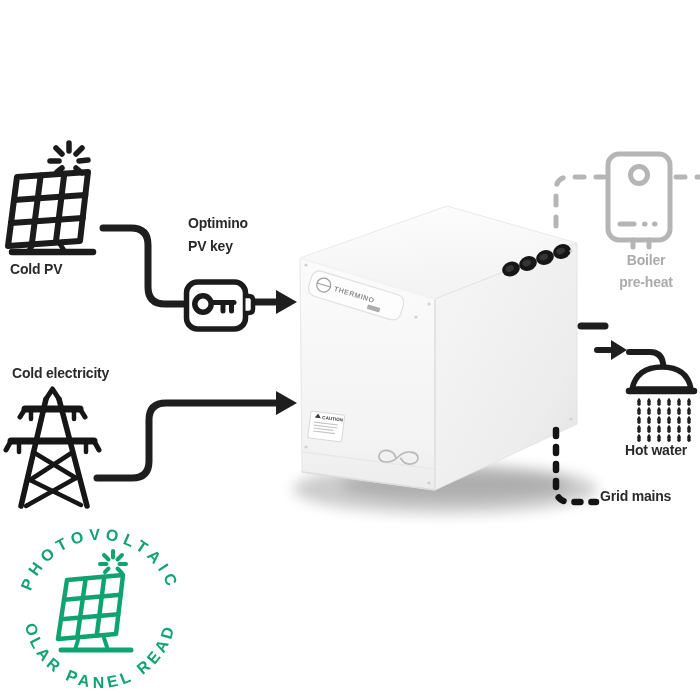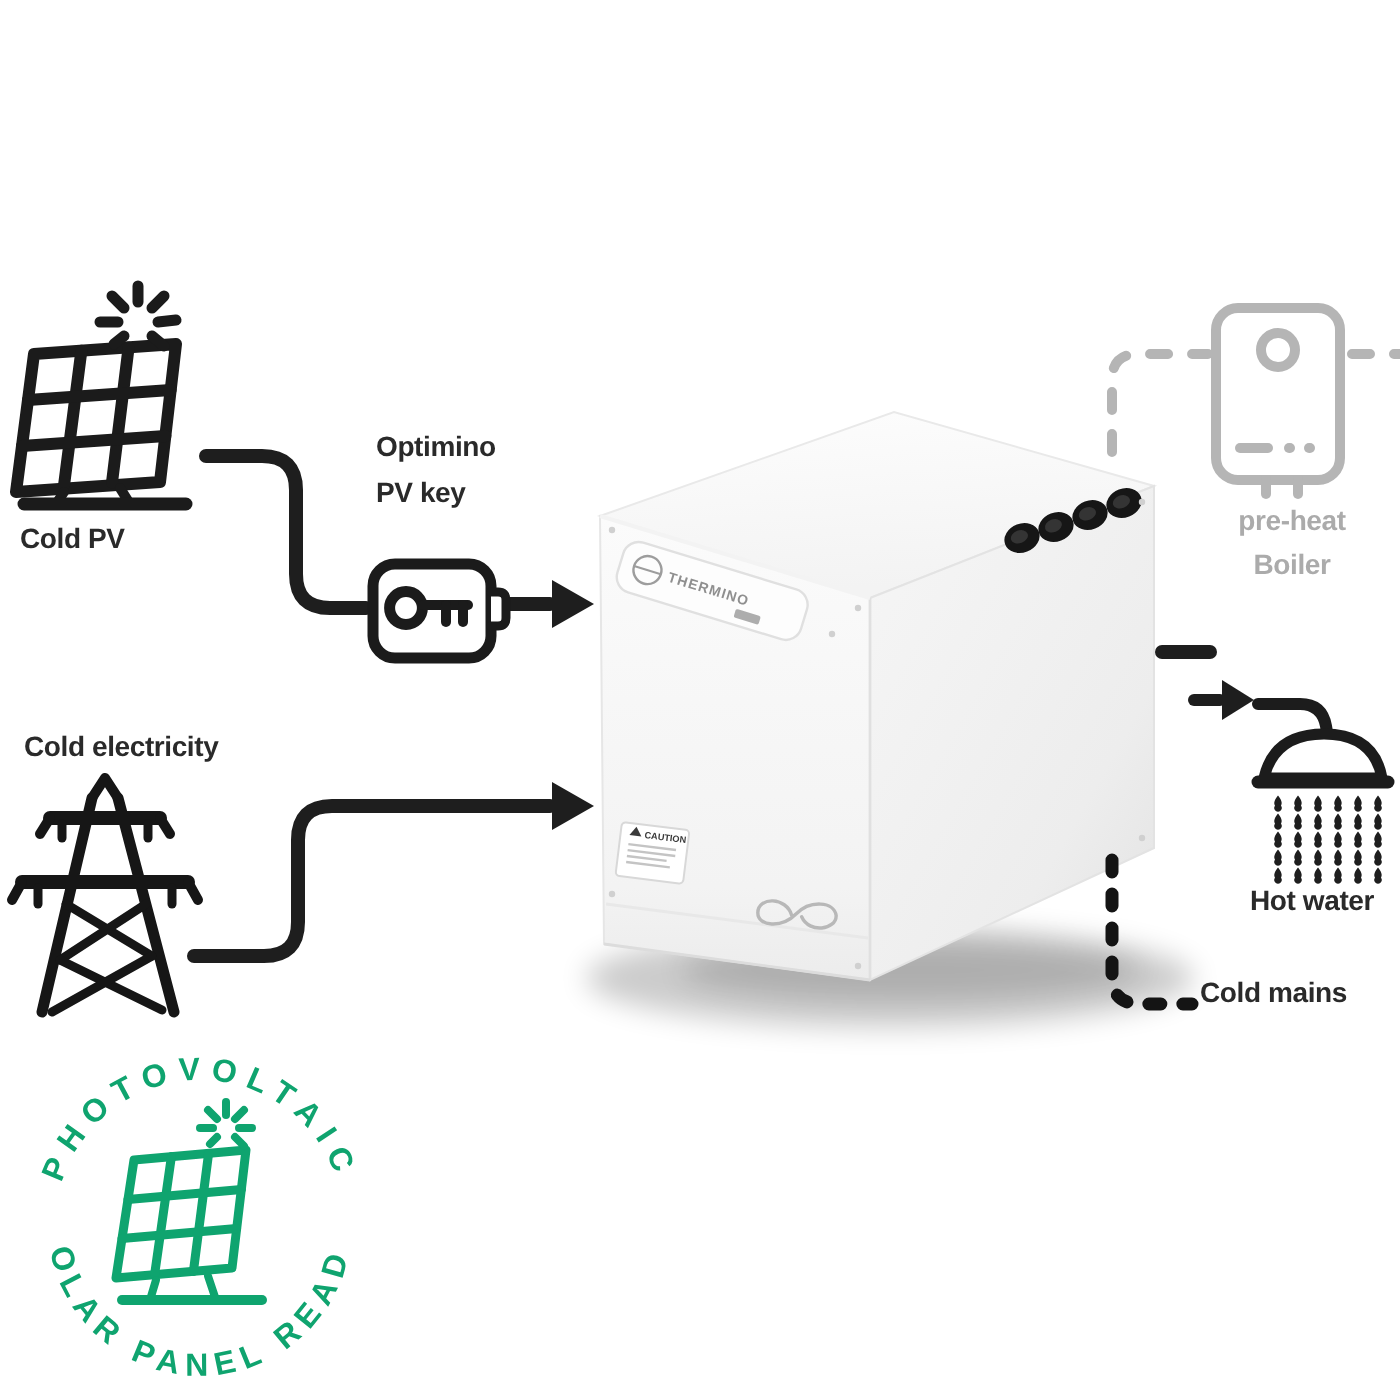--- a/index.html
+++ b/index.html
@@ -240,21 +240,21 @@
   <div class="lbl" style="left:10px;top:261px">Cold PV</div>
 
   <div class="lbl two" style="left:188px;top:212px">
     <div>Optimino</div>
     <div>PV key</div>
   </div>
 
   <div class="lbl" style="left:12px;top:365px">Cold electricity</div>
 
   <div class="lbl gray" style="left:592px;top:249px;width:108px">
+    <div>Boiler</div>
     <div>pre-heat</div>
-    <div>Boiler</div>
   </div>
 
   <div class="lbl" style="left:625px;top:442px">Hot water</div>
 
-  <div class="lbl" style="left:600px;top:488px">Cold mains</div>
+  <div class="lbl" style="left:600px;top:488px">Grid mains</div>
 
 </div>
 
 </body></html>

